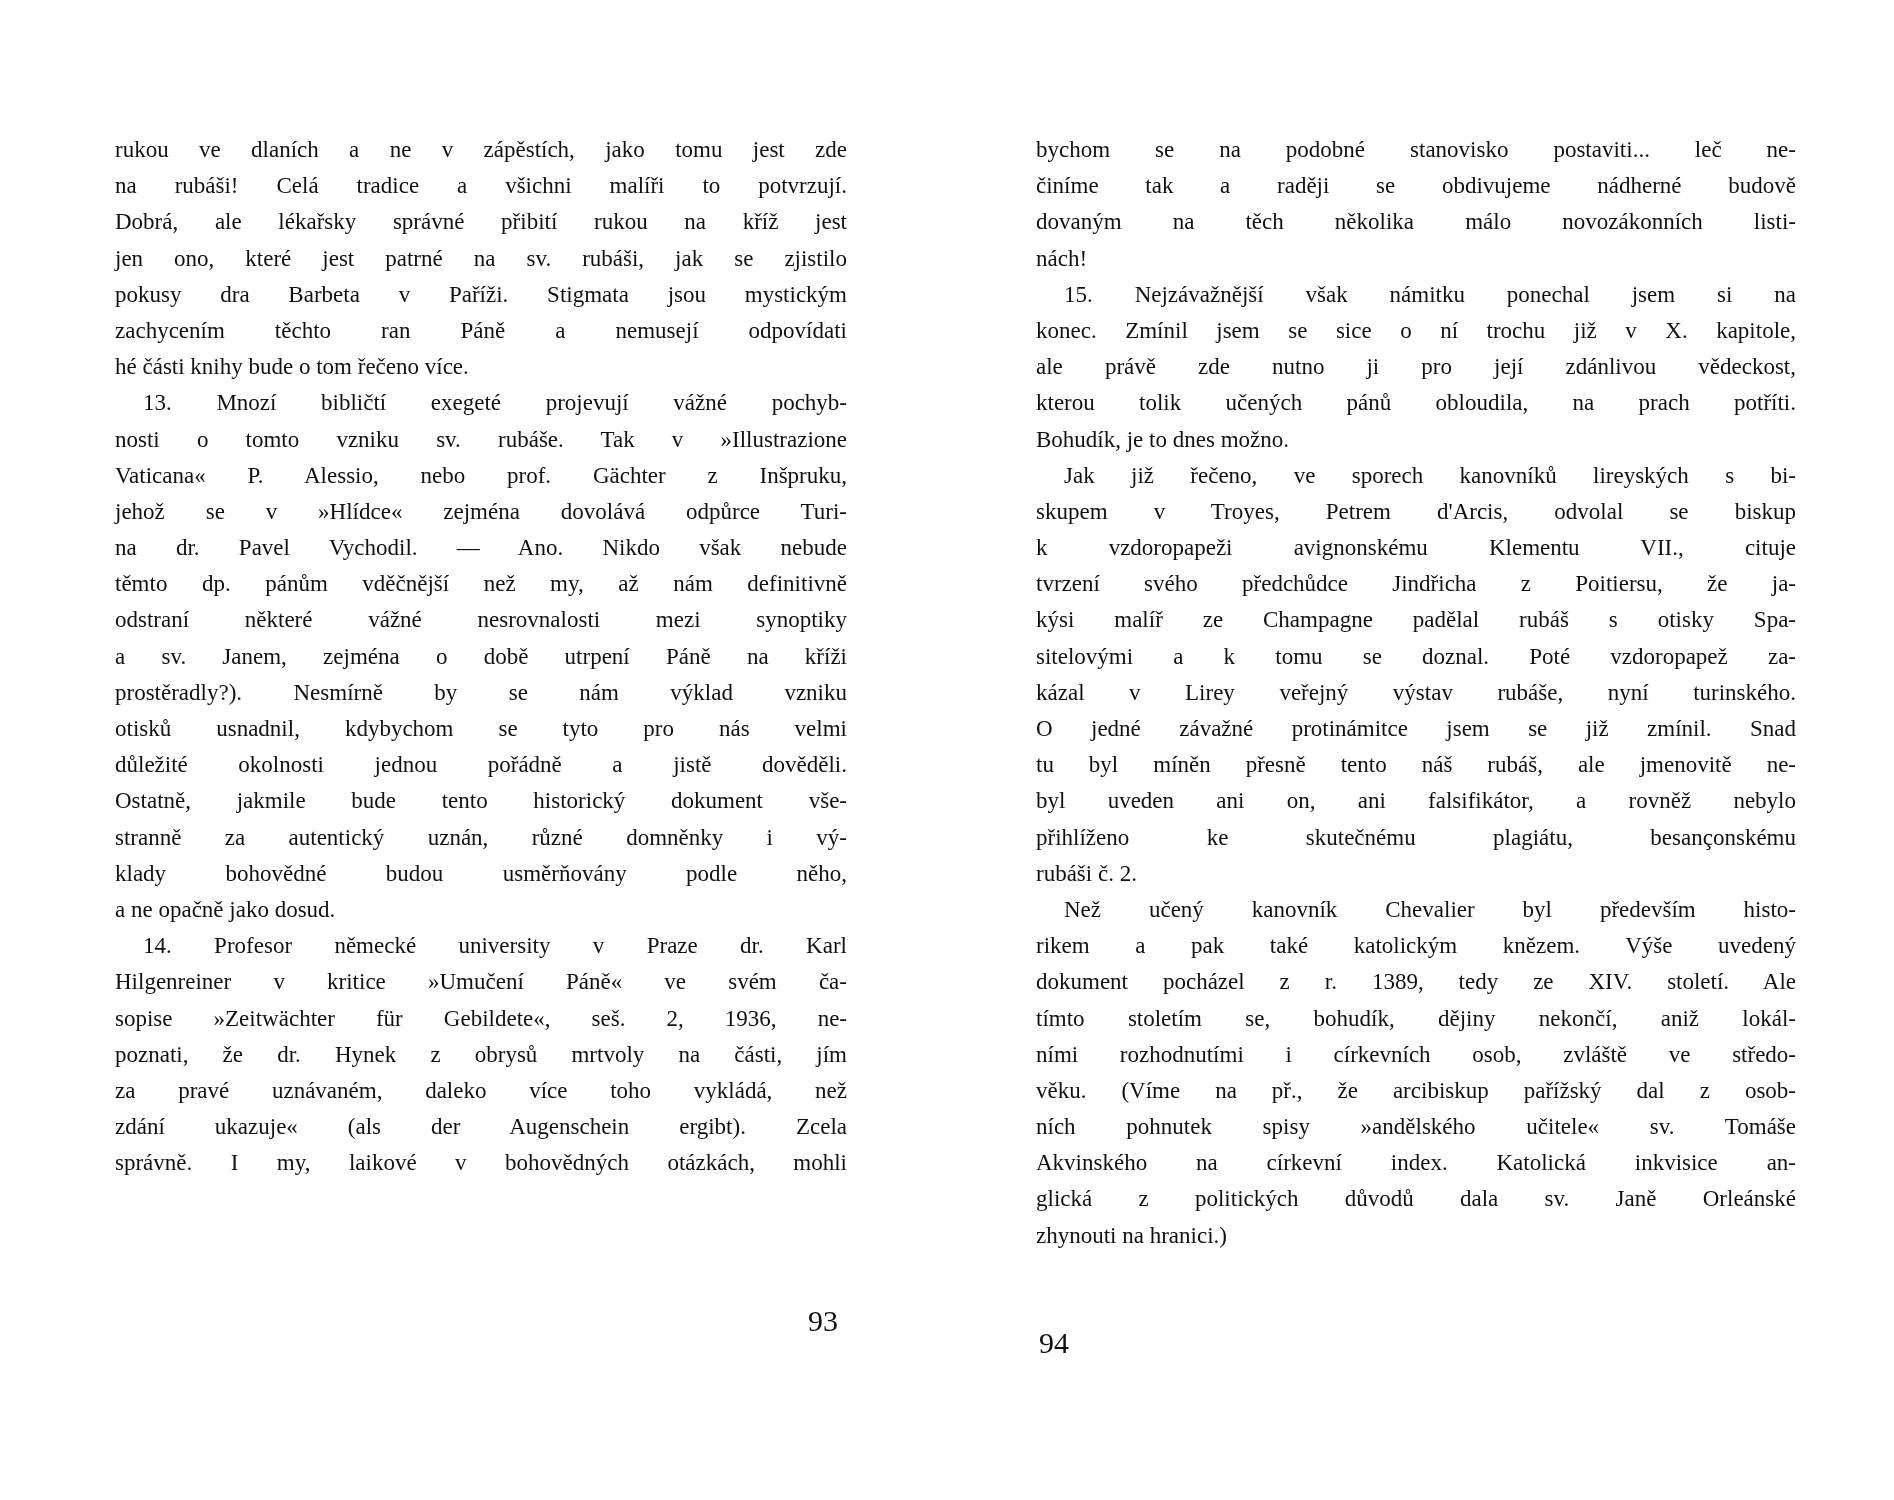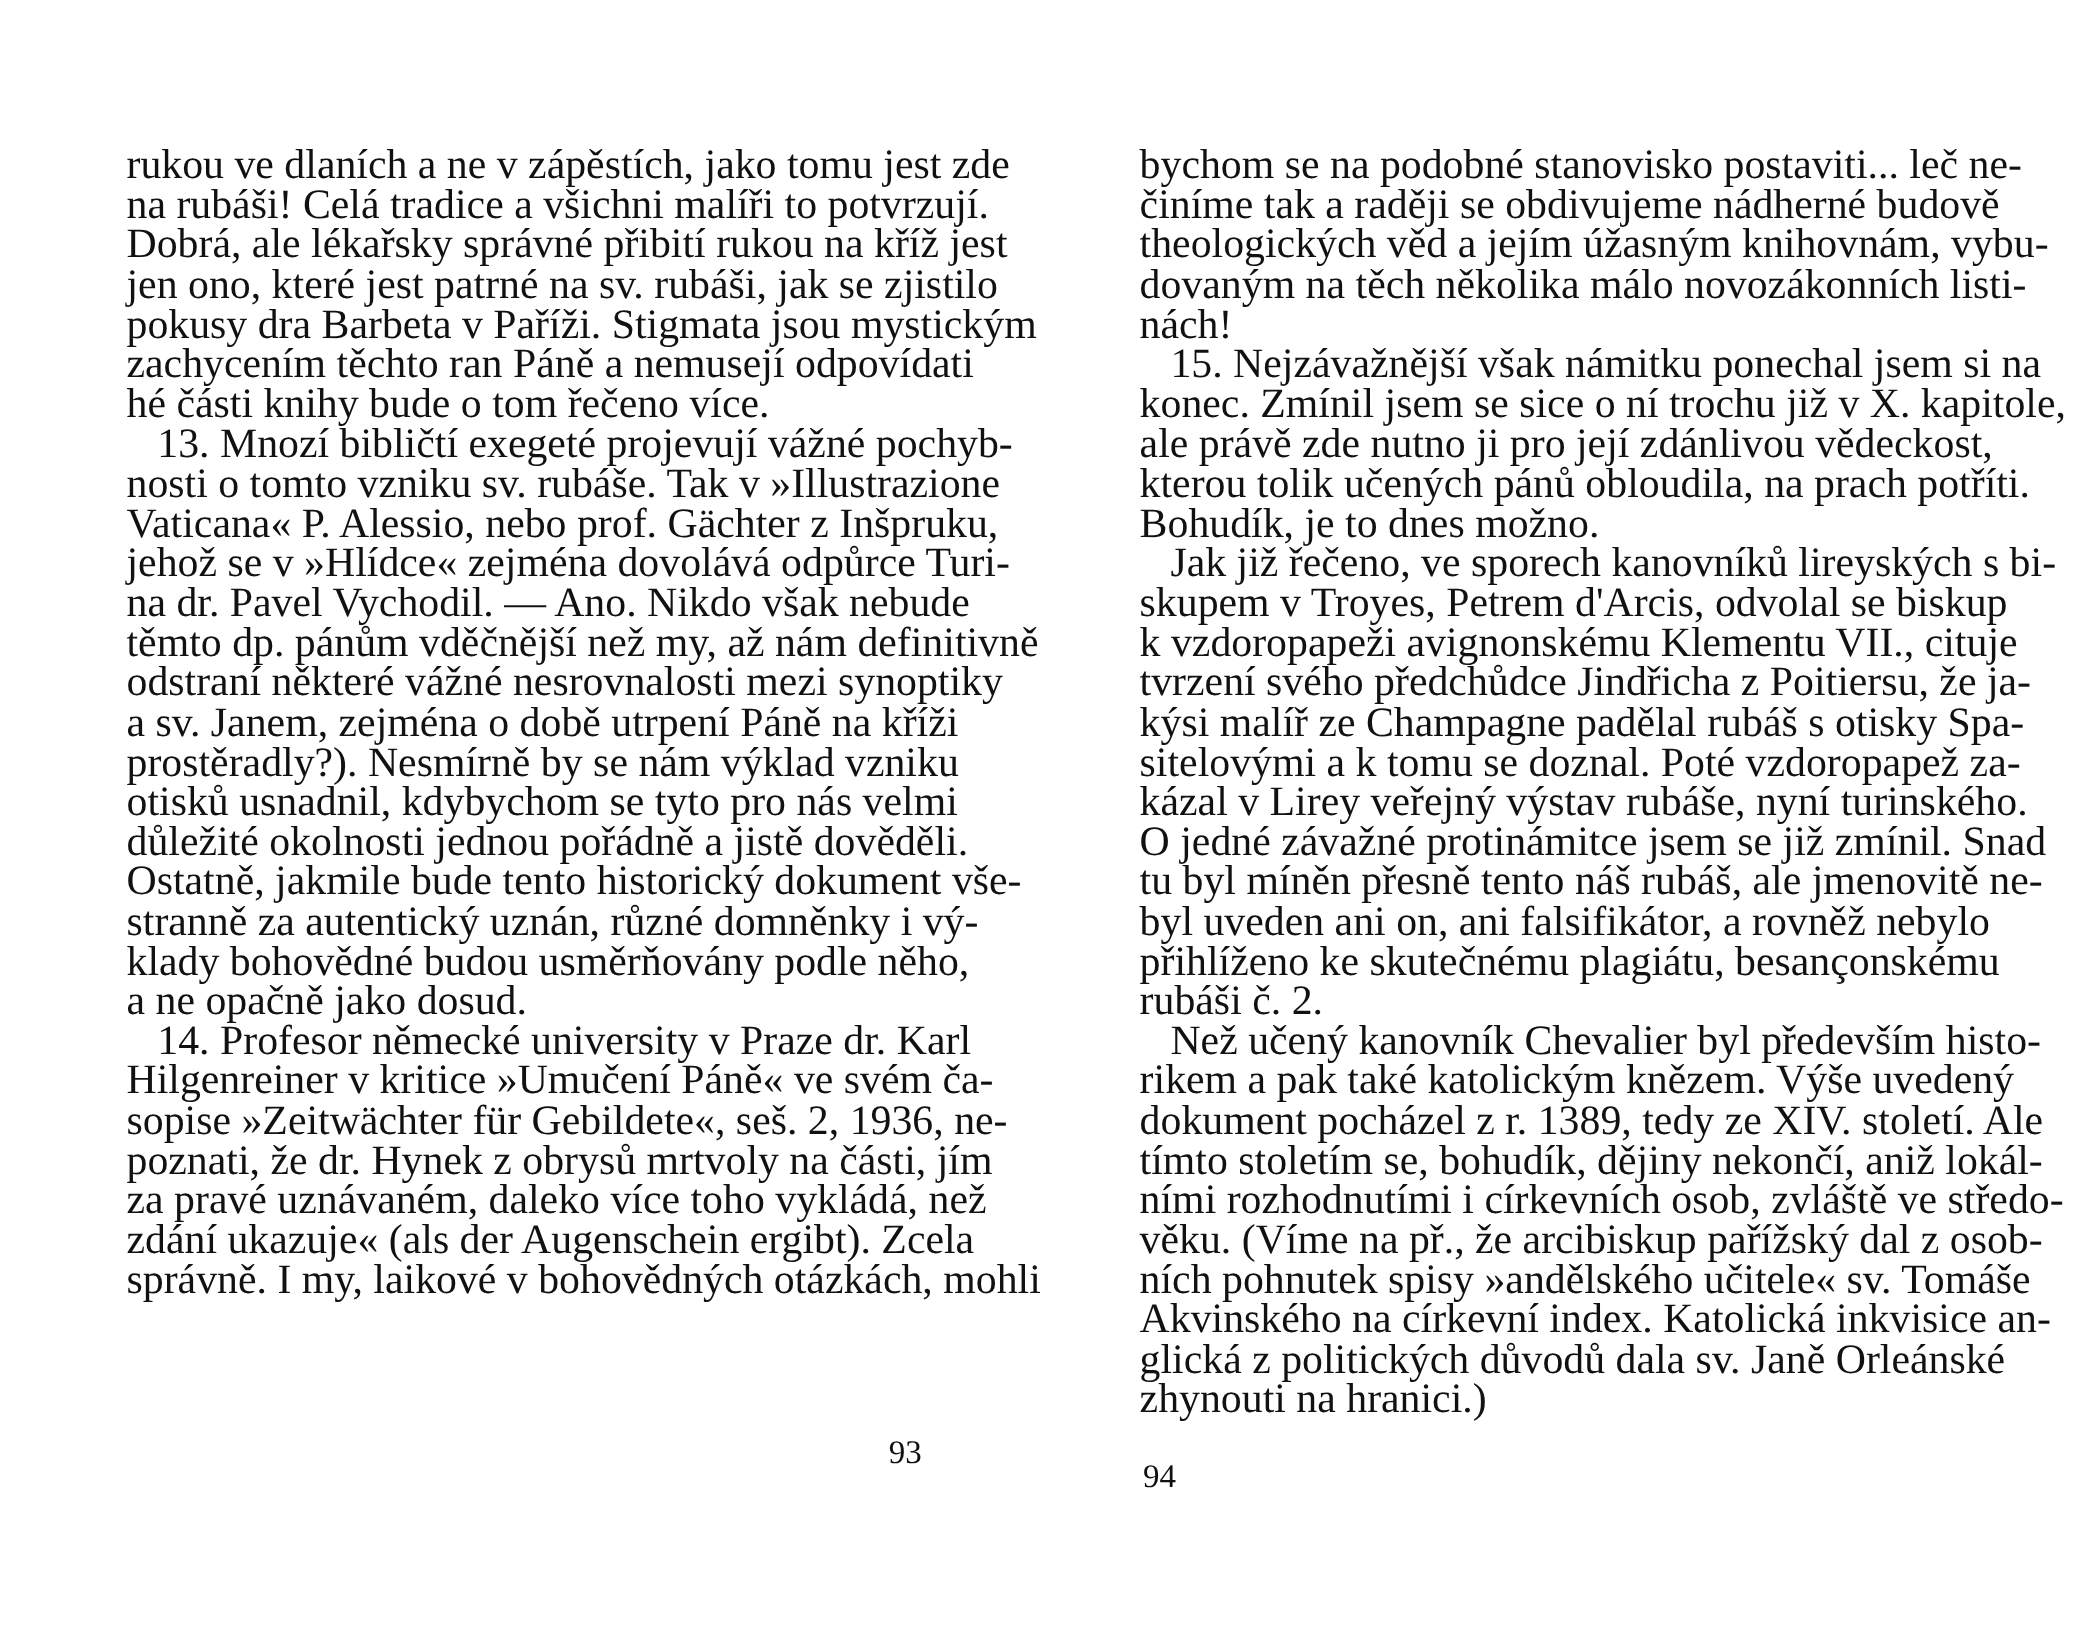--- a/index.html
+++ b/index.html
@@ -3,21 +3,21 @@
 <meta charset="utf-8">
 <style>
   html, body { margin: 0; padding: 0; background: #ffffff; }
   body { width: 1894px; height: 1500px; position: relative; overflow: hidden; }
   .page { position: absolute; top: 0; height: 1500px; }
   .page-left { left: 0; width: 947px; }
   .page-right { left: 947px; width: 947px; }
   .text-block {
     position: absolute;
     font-family: "Liberation Serif", "DejaVu Serif", serif;
-    font-size: 38px;
+    font-size: 23px;
     line-height: 36.2px;
     color: #111111;
   }
   .page-left .text-block { left: 115px; top: 132px; width: 732px; }
   .page-right .text-block { left: 89px; top: 132px; width: 760px; }
   .line {
     display: block;
     white-space: nowrap;
     text-align: justify;
     text-align-last: justify;
@@ -69,21 +69,20 @@
       <span class="line">zdání ukazuje« (als der Augenschein ergibt). Zcela</span>
       <span class="line">správně. I my, laikové v bohovědných otázkách, mohli</span>
     </div>
   <div class="page-number">93</div>
 </div>
 
 <div class="page page-right">
   <div class="text-block">
       <span class="line">bychom se na podobné stanovisko postaviti... leč ne-</span>
       <span class="line">činíme tak a raději se obdivujeme nádherné budově</span>
-      <span class="line">theologických věd a jejím úžasným knihovnám, vybu-</span>
       <span class="line">dovaným na těch několika málo novozákonních listi-</span>
       <span class="line last">nách!</span>
       <span class="line indent">15. Nejzávažnější však námitku ponechal jsem si na</span>
       <span class="line">konec. Zmínil jsem se sice o ní trochu již v X. kapitole,</span>
       <span class="line">ale právě zde nutno ji pro její zdánlivou vědeckost,</span>
       <span class="line">kterou tolik učených pánů obloudila, na prach potříti.</span>
       <span class="line last">Bohudík, je to dnes možno.</span>
       <span class="line indent">Jak již řečeno, ve sporech kanovníků lireyských s bi-</span>
       <span class="line">skupem v Troyes, Petrem d'Arcis, odvolal se biskup</span>
       <span class="line">k vzdoropapeži avignonskému Klementu VII., cituje</span>

